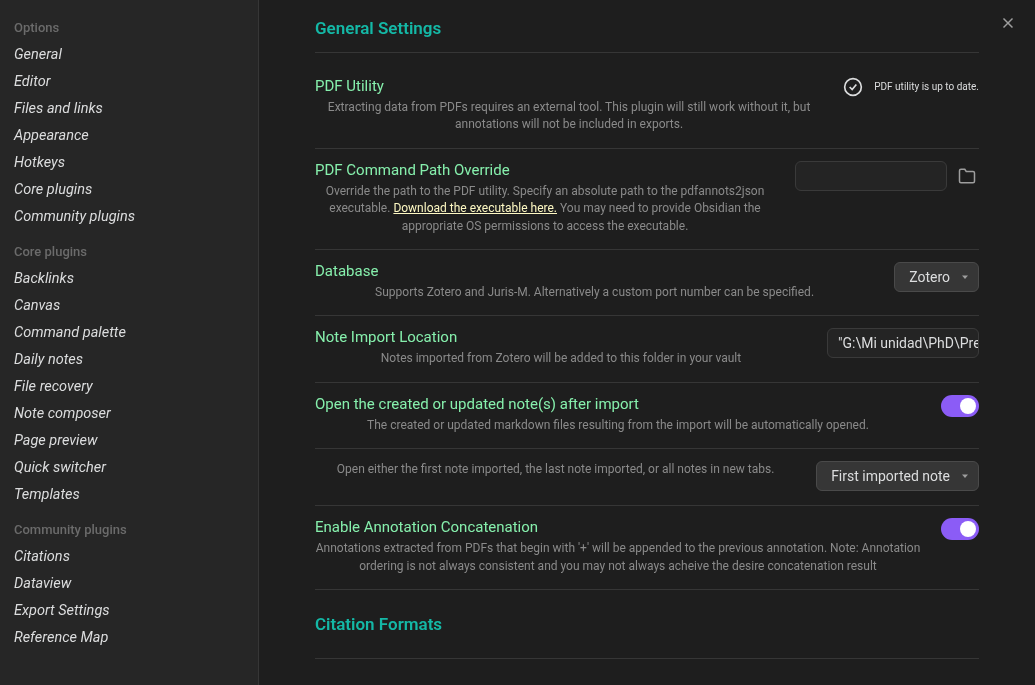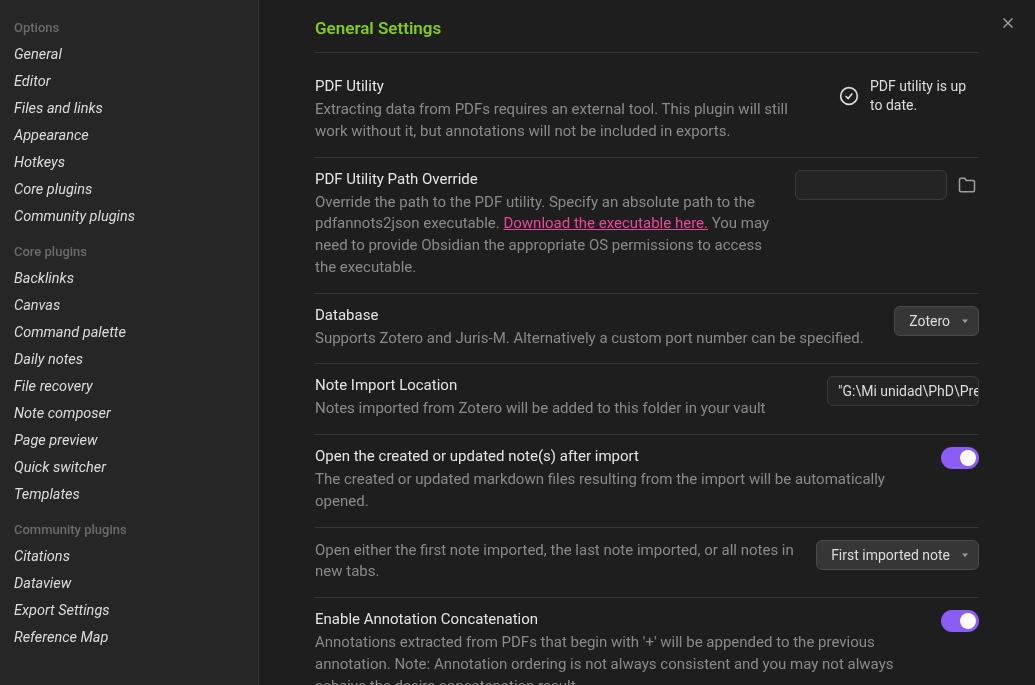--- a/index.html
+++ b/index.html
@@ -78,21 +78,21 @@
       height: 22px;
       color: #9e9e9e;
       cursor: pointer;
       display: flex;
       align-items: center;
       justify-content: center;
     }
     .section-title {
       font-size: 17px;
       font-weight: 600;
-      color: #84cc16;
+      color: #14b8a6;
       padding-bottom: 14px;
       margin-bottom: 12px;
       border-bottom: 1px solid #363636;
     }
     .section-title.secondary {
       margin-top: 24px;
       padding-bottom: 24px;
     }
     .setting {
       display: flex;
@@ -101,45 +101,46 @@
       padding: 12px 0 14px 0;
       border-bottom: 1px solid #363636;
       gap: 20px;
     }
     .setting-info {
       flex: 1;
       min-width: 0;
     }
     .setting-name {
       font-size: 15px;
-      color: #e5e5e5;
+      color: #86efac;
       margin-bottom: 4px;
       font-weight: 400;
     }
     .setting-desc {
-      font-size: 15px;
+      font-size: 12px;
       color: #8a8a8a;
       line-height: 1.45;
+      text-align: center;
     }
     .setting-desc a {
-      color: #ec4899;
+      color: #fef9c3;
       text-decoration: underline;
     }
     .setting-control {
       flex-shrink: 0;
       display: flex;
       align-items: center;
       gap: 8px;
     }
     .status-badge {
       display: flex;
       align-items: center;
       gap: 11px;
       color: #dcddde;
-      font-size: 14px;
+      font-size: 10px;
       max-width: 140px;
       line-height: 1.35;
     }
     .status-icon {
       flex-shrink: 0;
     }
     .text-input {
       background: #242424;
       border: 1px solid #3a3a3a;
       border-radius: 6px;
@@ -273,21 +274,21 @@
             <circle cx="12" cy="12" r="10"></circle>
             <polyline points="8 12 11 15 16 9"></polyline>
           </svg>
         <span>PDF utility is up to date.</span>
       </div>
     </div>
   </div>
 
   <div class="setting">
     <div class="setting-info">
-      <div class="setting-name">PDF Utility Path Override</div>
+      <div class="setting-name">PDF Command Path Override</div>
       <div class="setting-desc">
         <span>Override the path to the PDF utility. Specify an absolute path to the pdfannots2json executable. </span><a href="#">Download the executable here.</a><span> You may need to provide Obsidian the appropriate OS permissions to access the executable.</span>
       </div>
     </div>
     <div class="setting-control">
       <input class="text-input" value="" style="">
       <div class="icon-btn">
         <svg width="18" height="18" viewBox="0 0 24 24" fill="none" stroke="currentColor" stroke-width="2">
             <path d="M22 19a2 2 0 0 1-2 2H4a2 2 0 0 1-2-2V5a2 2 0 0 1 2-2h5l2 3h9a2 2 0 0 1 2 2z"></path>
           </svg>

